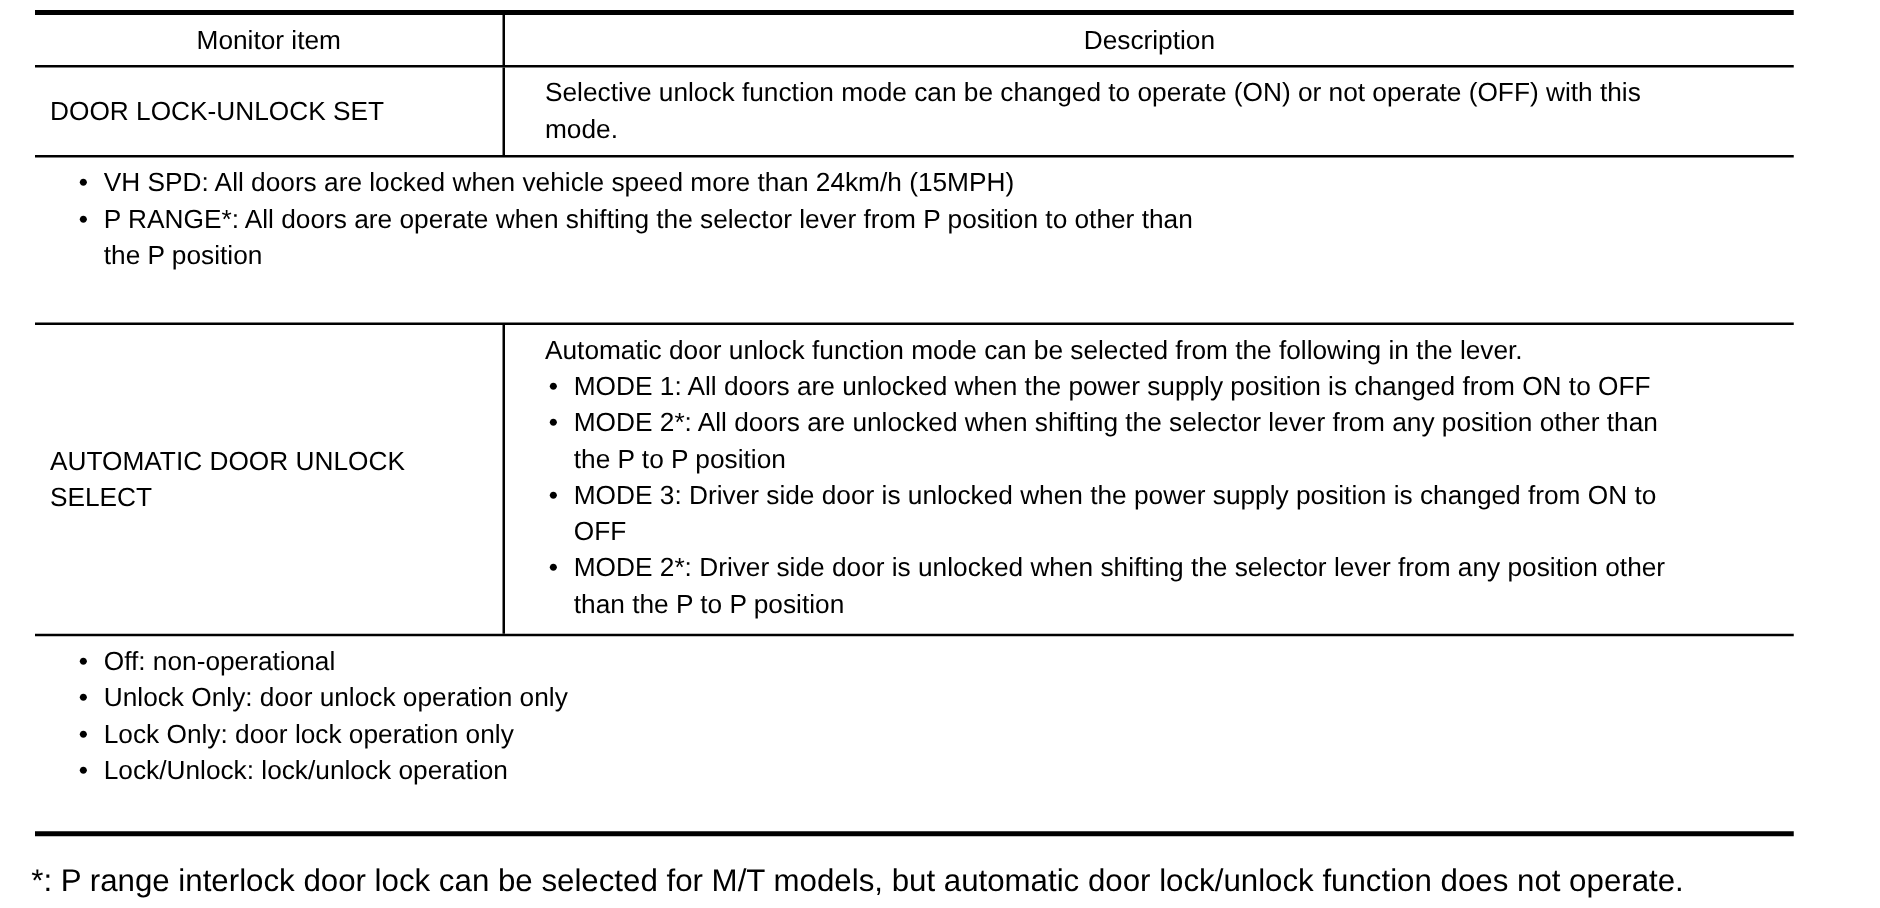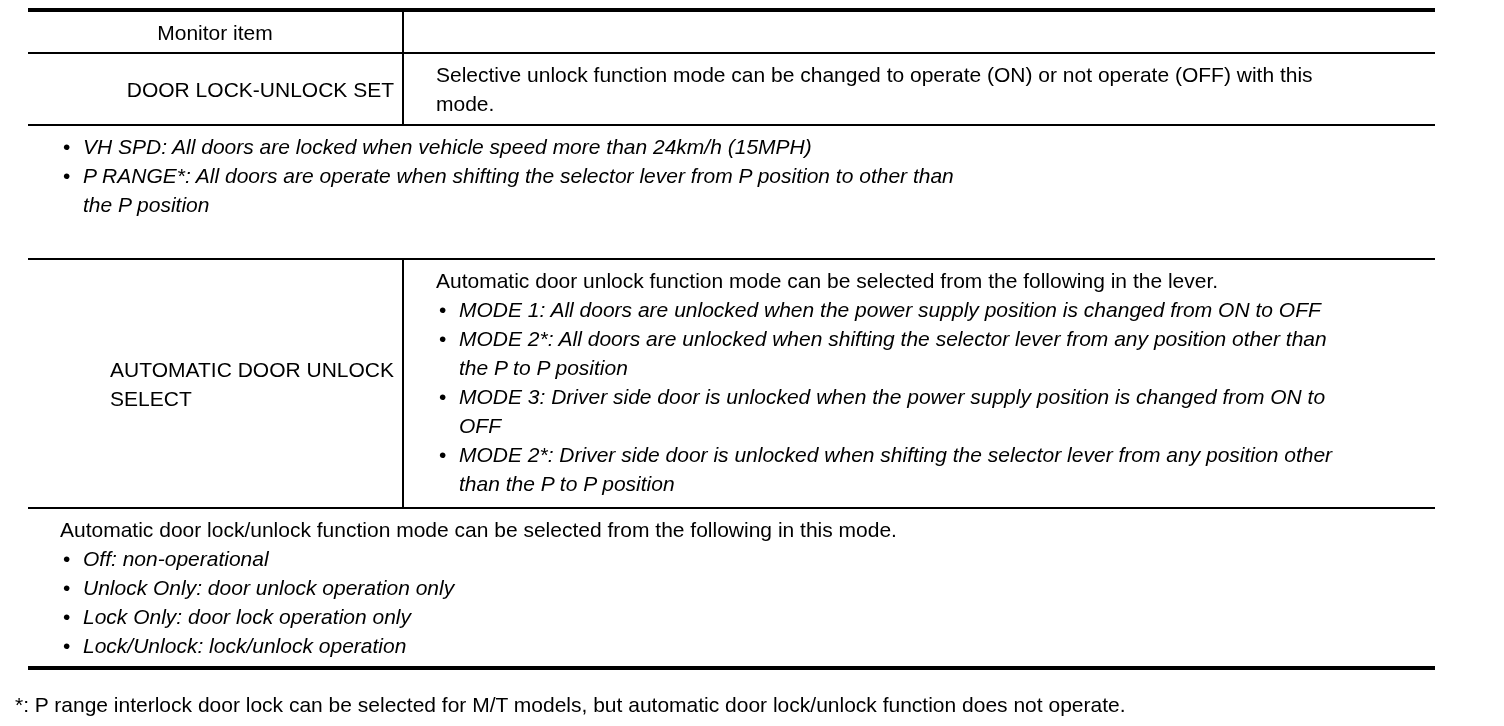--- a/index.html
+++ b/index.html
@@ -33,21 +33,20 @@
     border-bottom: 2px solid #000;
   }
   .tr:last-child {
     border-bottom: none;
   }
   .col-item {
     width: 376px;
     flex: none;
     border-right: 2px solid #000;
     box-sizing: border-box;
-    justify-content: flex-end;
   }
   .col-desc {
     flex: 1;
     box-sizing: border-box;
   }
   .th {
     display: flex;
     align-items: center;
     justify-content: center;
     height: 40px;
@@ -72,45 +71,45 @@
   }
   .bullet-marker {
     flex: none;
     width: 23px;
     padding-left: 3px;
     box-sizing: border-box;
   }
   .bullet-text {
     flex: 1;
     white-space: pre-line;
-    font-style: italic;
   }
   .row-1 { min-height: 70px; }
   .row-2 { min-height: 132px; }
   .row-3 { min-height: 247px; }
   .row-4 { min-height: 156px; }
   .footnote {
     position: absolute;
-    left: 15px;
+    left: 25px;
     top: 692px;
     width: 1460px;
-    font-size: 21px;
+    font-size: 25px;
     line-height: 26px;
     white-space: nowrap;
   }
 </style>
 </head>
 <body>
 
 <div class="page">
 
   <div class="doc-table">
 
     <div class="tr">
       <div class="th col-item">Monitor item</div>
+      <div class="th col-desc">Description</div>
     </div>
 
     <div class="tr row-1">
       <div class="col-item item-cell">
         <span class="item-text">DOOR LOCK-UNLOCK SET</span>
       </div>
       <div class="col-desc desc-cell">
         <div class="intro">Selective unlock function mode can be changed to operate (ON) or not operate (OFF) with this
 mode.</div>
       </div>
@@ -154,21 +153,20 @@
         <div class="bullet">
           <span class="bullet-marker">•</span>
           <span class="bullet-text">MODE 2*: Driver side door is unlocked when shifting the selector lever from any position other
 than the P to P position</span>
         </div>
       </div>
     </div>
 
     <div class="tr row-4">
       <div class="col-desc desc-cell">
-        <div class="intro">Automatic door lock/unlock function mode can be selected from the following in this mode.</div>
         <div class="bullet">
           <span class="bullet-marker">•</span>
           <span class="bullet-text">Off: non-operational</span>
         </div>
         <div class="bullet">
           <span class="bullet-marker">•</span>
           <span class="bullet-text">Unlock Only: door unlock operation only</span>
         </div>
         <div class="bullet">
           <span class="bullet-marker">•</span>

